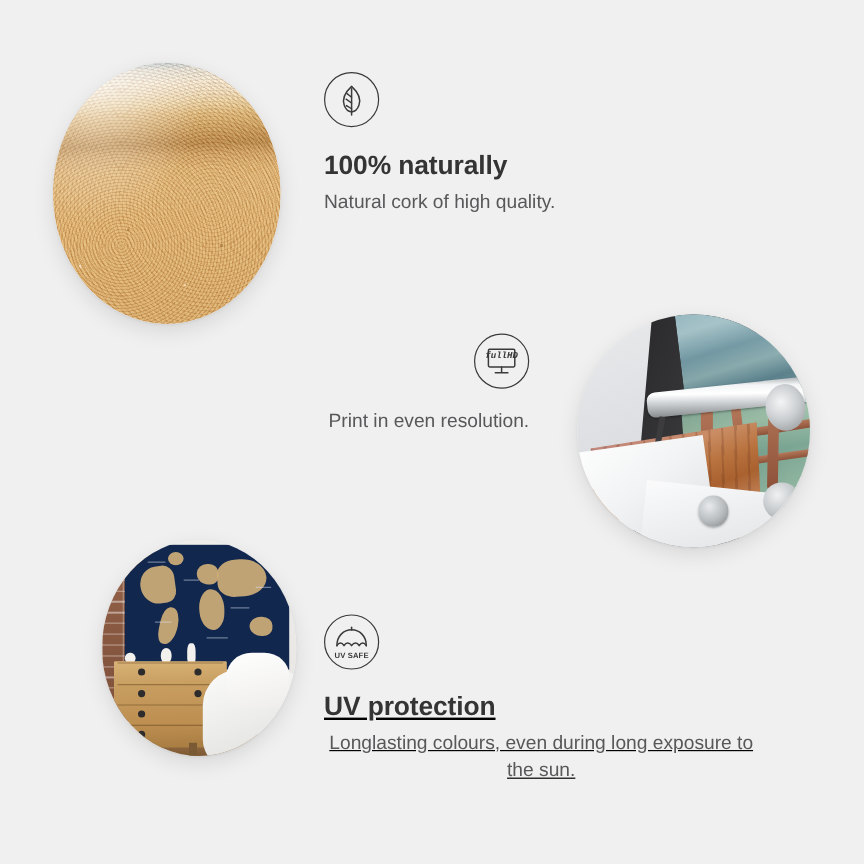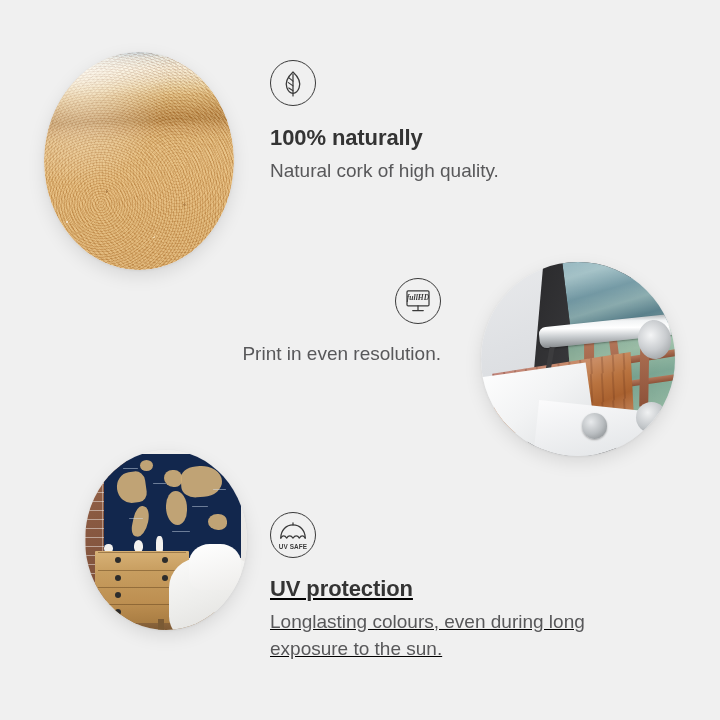--- a/index.html
+++ b/index.html
@@ -270,41 +270,41 @@
   .icon-circle svg { position: absolute; inset: 0; width: 100%; height: 100%; }
 
   .f-title {
     font-size: 22px;
     font-weight: bold;
     color: #343434;
     letter-spacing: -0.1px;
     white-space: nowrap;
   }
   .f-desc {
-    font-size: 19px;
+    font-size: 16px;
     font-weight: normal;
     color: #58585a;
     line-height: 1.42;
   }
 
   
   #feature-natural { left: 270px; top: 60px; width: 300px; text-align: left; }
   #feature-natural .icon-circle { margin-bottom: 19px; }
   #feature-natural .f-title { margin-bottom: 7px; }
 
   
   #feature-fullhd { left: 141px; top: 278px; width: 300px; text-align: right; }
   #feature-fullhd .icon-wrap { display: flex; justify-content: flex-end; margin-bottom: 17px; }
   #feature-fullhd .f-title { margin-bottom: 6px; }
 
   
   #feature-uv { left: 270px; top: 512px; width: 370px; text-align: left; text-decoration: underline; }
   #feature-uv .icon-circle { margin-bottom: 18px; }
   #feature-uv .f-title { margin-bottom: 7px; }
-  #feature-uv .f-desc { max-width: 362px; white-space: normal; }
+  #feature-uv .f-desc { max-width: 362px; white-space: normal; text-align: center; }
 
   .uv-text {
     position: absolute;
     left: 0; right: 0;
     bottom: 7px;
     text-align: center;
     font-size: 6.4px;
     font-weight: bold;
     letter-spacing: 0.1px;
     color: #3a3a3a;
@@ -312,21 +312,21 @@
   }
   .hd-text {
     position: absolute;
     left: 0; right: 0;
     top: 14px;
     text-align: center;
     font-size: 7.6px;
     font-weight: bold;
     font-style: italic;
     color: #3a3a3a;
-    font-family: Liberation Serif, serif;
+    font-family: Liberation Mono, monospace;
   }
 </style>
 </head>
 <body>
 
 <div class="stage">
 
   <div class="photo" id="photo-cork">
     <div class="inner"></div>
     <div class="sheen"></div>

